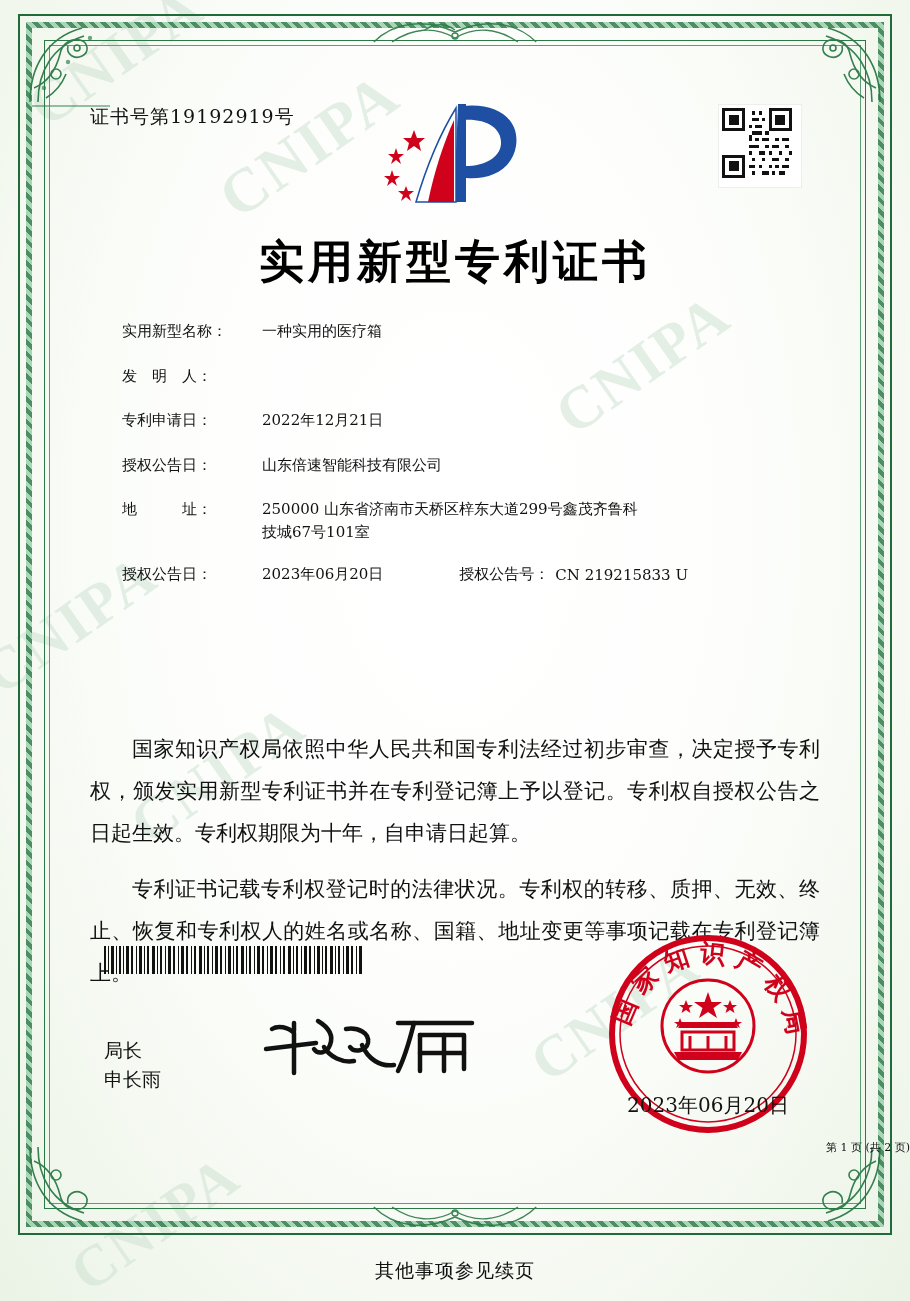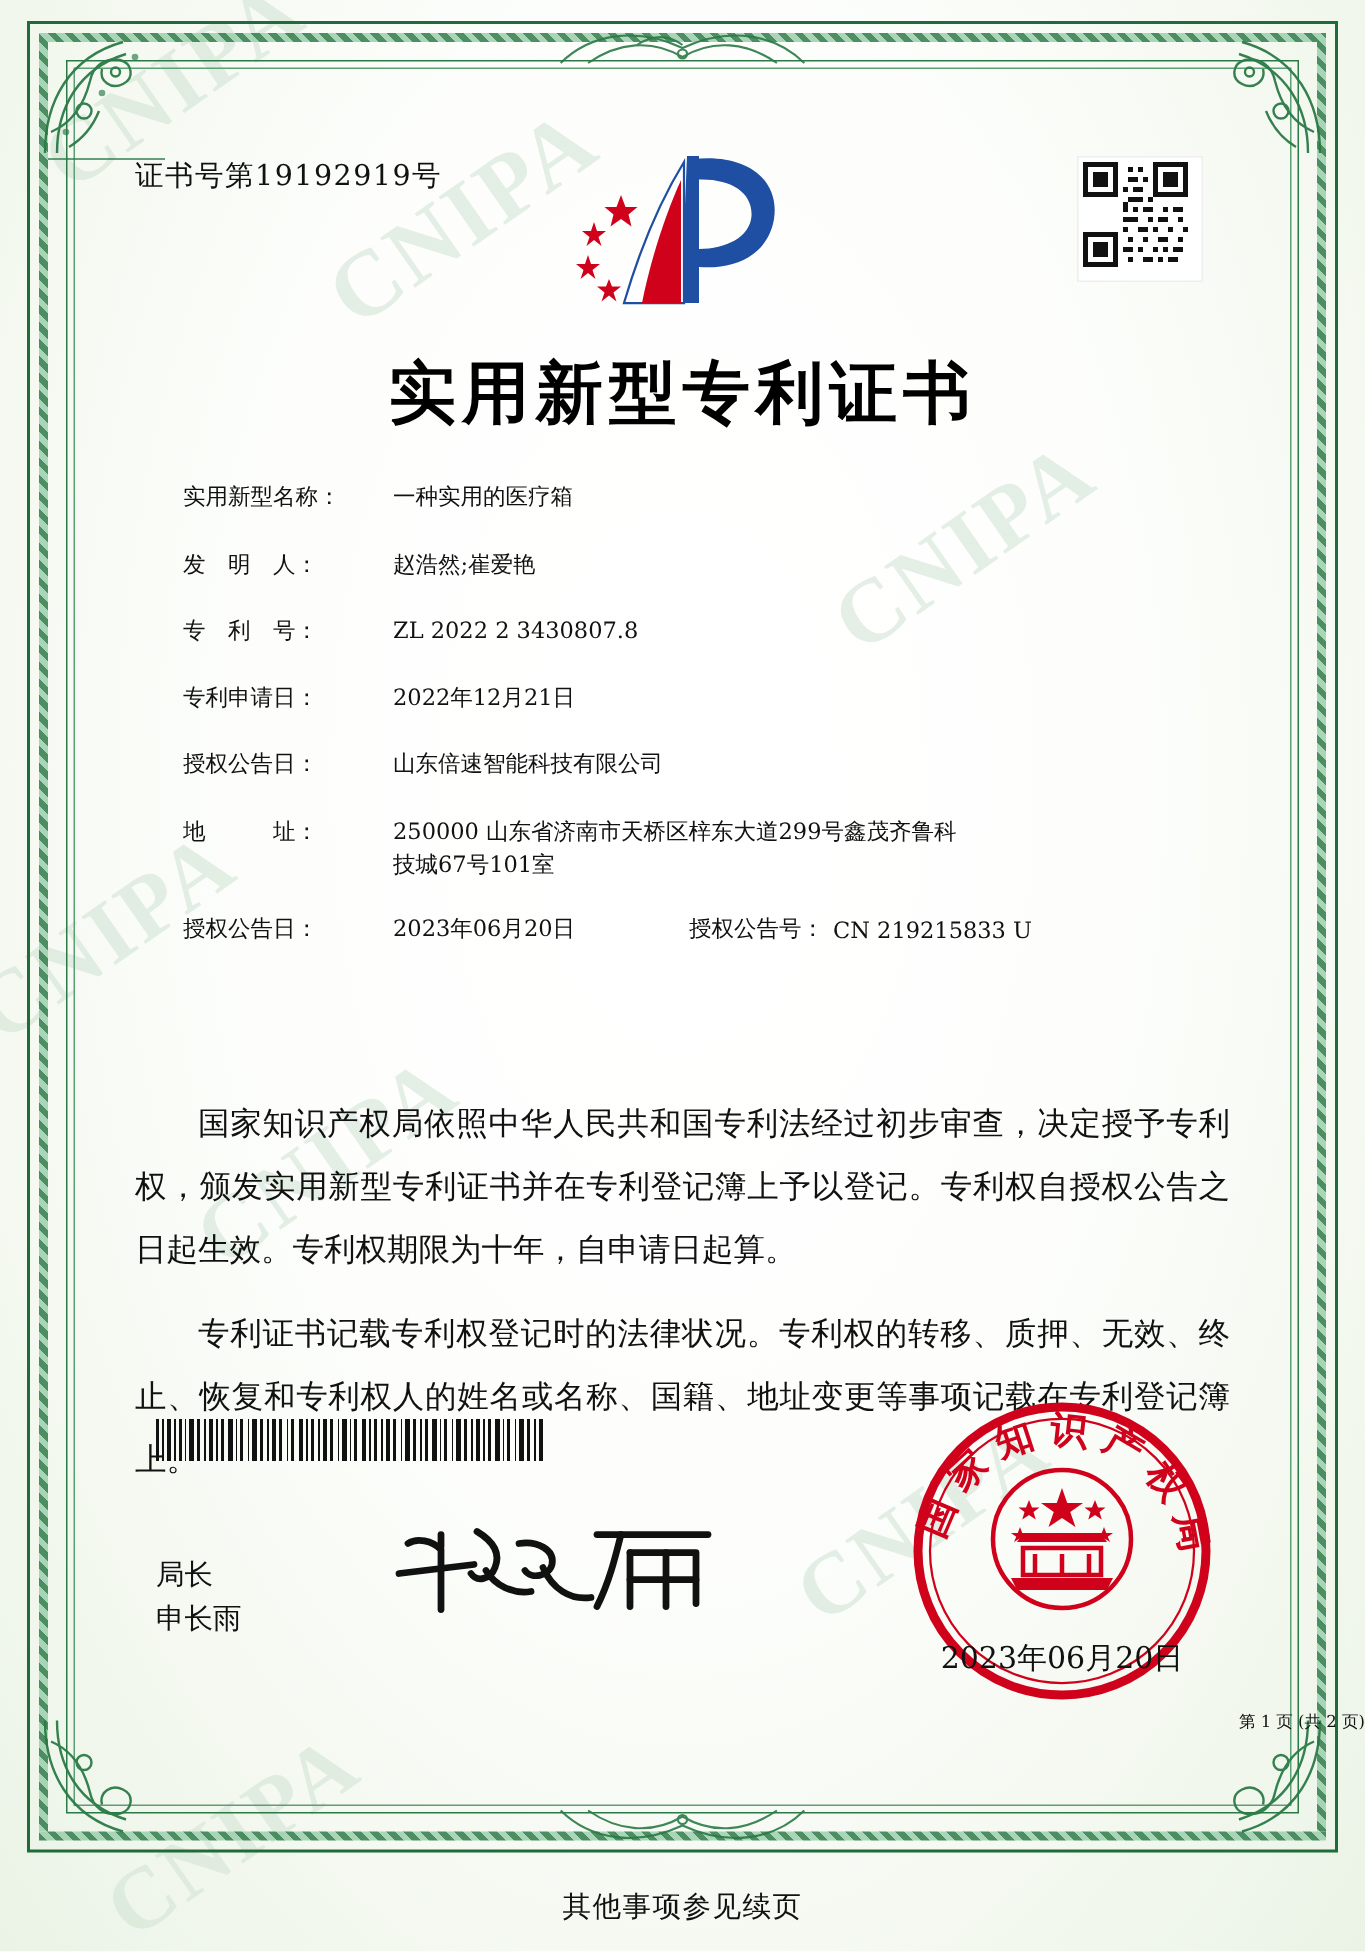--- a/index.html
+++ b/index.html
@@ -282,27 +282,22 @@
 
     <div class="fields">
 
       <div class="row">
         <div class="lbl">实用新型名称：</div>
         <div class="val">一种实用的医疗箱</div>
       </div>
 
       <div class="row">
         <div class="lbl">发　明　人：</div>
-        <div class="val">赵浩然;崔爱艳</div>
-      </div>
-
-      <div class="row">
-        <div class="lbl">专　利　号：</div>
-        <div class="val">ZL 2022 2 3430807.8</div>
-      </div>
+      </div>
+
 
       <div class="row">
         <div class="lbl">专利申请日：</div>
         <div class="val">2022年12月21日</div>
       </div>
 
       <div class="row">
         <div class="lbl">授权公告日：</div>
         <div class="val">山东倍速智能科技有限公司</div>
       </div>

